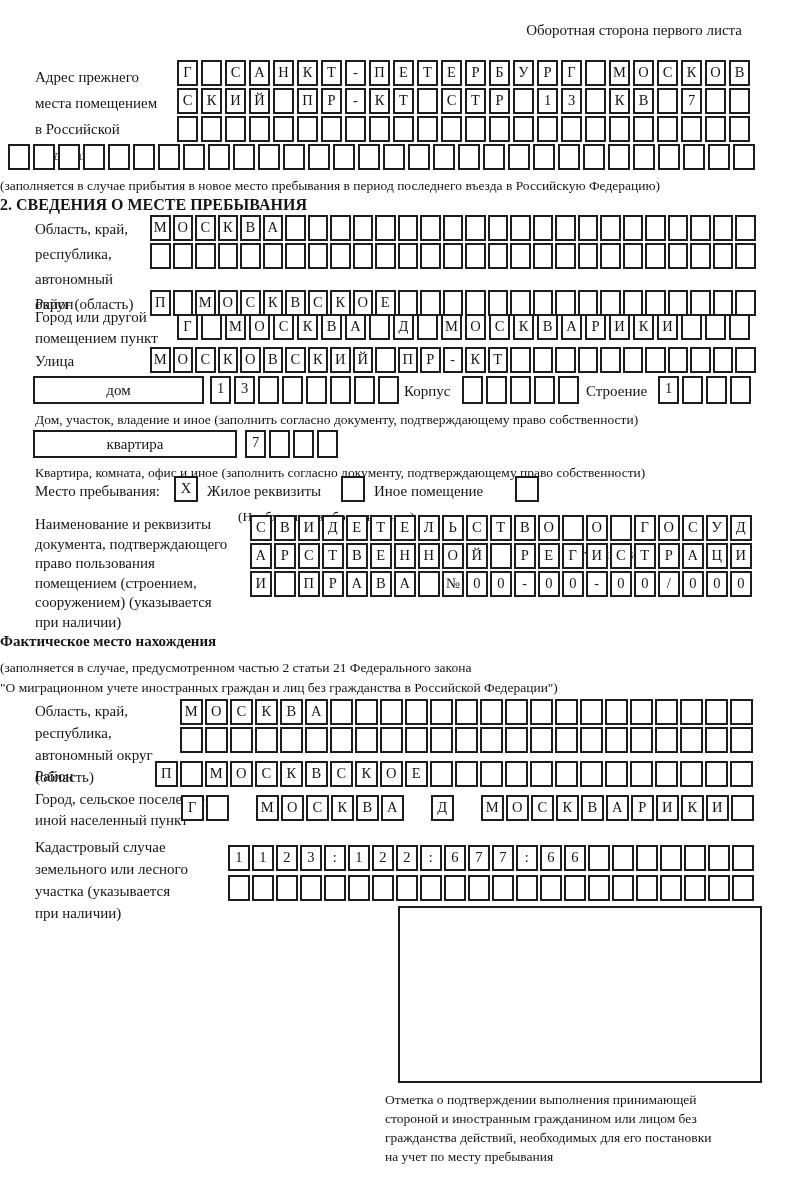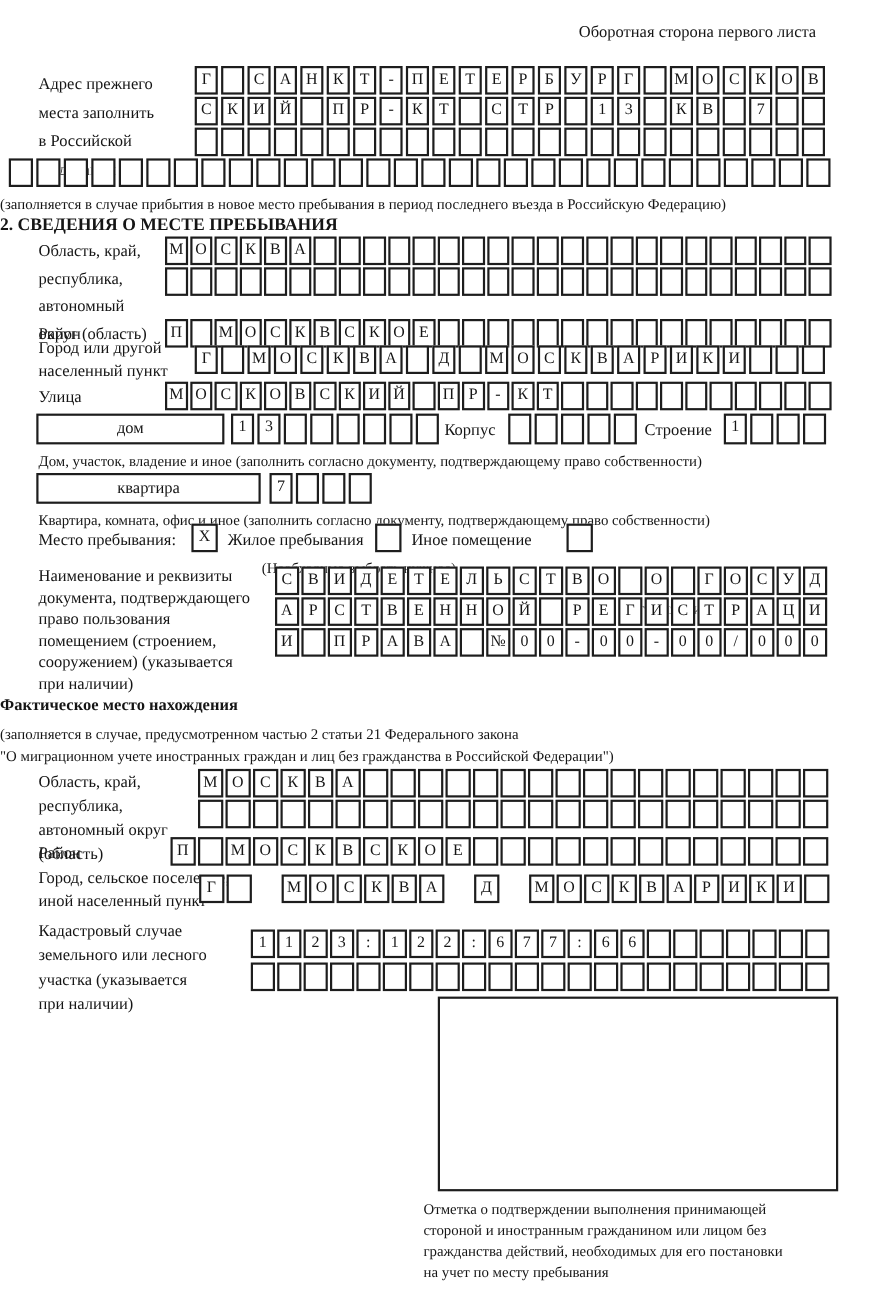--- a/index.html
+++ b/index.html
@@ -22,21 +22,21 @@
   .bigbox { border:2px solid #1d1d1d; background:#fff; }
   .chk { width:24px; --w:24px; }
 </style>
 </head>
 <body>
 
 <div class="abs lbl" style="top:20px; right:58px;">Оборотная сторона первого листа</div>
 
 <div class="abs lbl lines" style="left:35px; top:64px; --lh:26px;">
     <div>Адрес прежнего</div>
-    <div>места заполнить</div>
+    <div>места помещением</div>
     <div>в Российской</div>
     <div>Федерации</div>
   </div>
 <div class="abs cellrow" style="left:177px; top:60px; --w:21px; --g:3px;">
     <span class="cell">Г</span>
     <span class="cell"></span>
     <span class="cell">С</span>
     <span class="cell">А</span>
     <span class="cell">Н</span>
     <span class="cell">К</span>
@@ -238,21 +238,21 @@
     <span class="cell"></span>
     <span class="cell"></span>
     <span class="cell"></span>
     <span class="cell"></span>
     <span class="cell"></span>
     <span class="cell"></span>
   </div>
 
 <div class="abs lbl lines" style="left:35px; top:307px; --lh:21px;">
     <div>Город или другой</div>
-    <div>населенный пункт</div>
+    <div>помещением пункт</div>
   </div>
 <div class="abs cellrow" style="left:177px; top:314px; --w:21px; --g:3px;">
     <span class="cell">Г</span>
     <span class="cell"></span>
     <span class="cell">М</span>
     <span class="cell">О</span>
     <span class="cell">С</span>
     <span class="cell">К</span>
     <span class="cell">В</span>
     <span class="cell">А</span>
@@ -337,21 +337,21 @@
 <div class="abs cellrow" style="left:245px; top:430px; --w:21px; --g:3px; --h:28px;">
     <span class="cell">7</span>
     <span class="cell"></span>
     <span class="cell"></span>
     <span class="cell"></span>
   </div>
 <div class="abs cap" style="left:35px; top:463px; width:730px;">Квартира, комната, офис и иное (заполнить согласно документу, подтверждающему право собственности)</div>
 
 <div class="abs lbl" style="left:35px; top:481px;">Место пребывания:</div>
 <span class="abs cell chk" style="left:174px; top:476px;">X</span>
-<div class="abs lbl" style="left:207px; top:481px;">Жилое пребывания</div>
+<div class="abs lbl" style="left:207px; top:481px;">Жилое реквизиты</div>
 <span class="abs cell chk" style="left:341px; top:476px;"></span>
 <div class="abs lbl" style="left:374px; top:481px;text-align:center;">Иное помещение</div>
 <span class="abs cell chk" style="left:515px; top:476px;"></span>
 <div class="abs lbl" style="left:562px; top:508px;margin-top:36px;">Организация</div>
 <div class="abs cap" style="left:238px; top:507px;">(Необходимо выбрать нужное)</div>
 
 <div class="abs lbl lines" style="left:35px; top:515px; --lh:19.5px;">
     <div>Наименование и реквизиты</div>
     <div>документа, подтверждающего</div>
     <div>право пользования</div>

